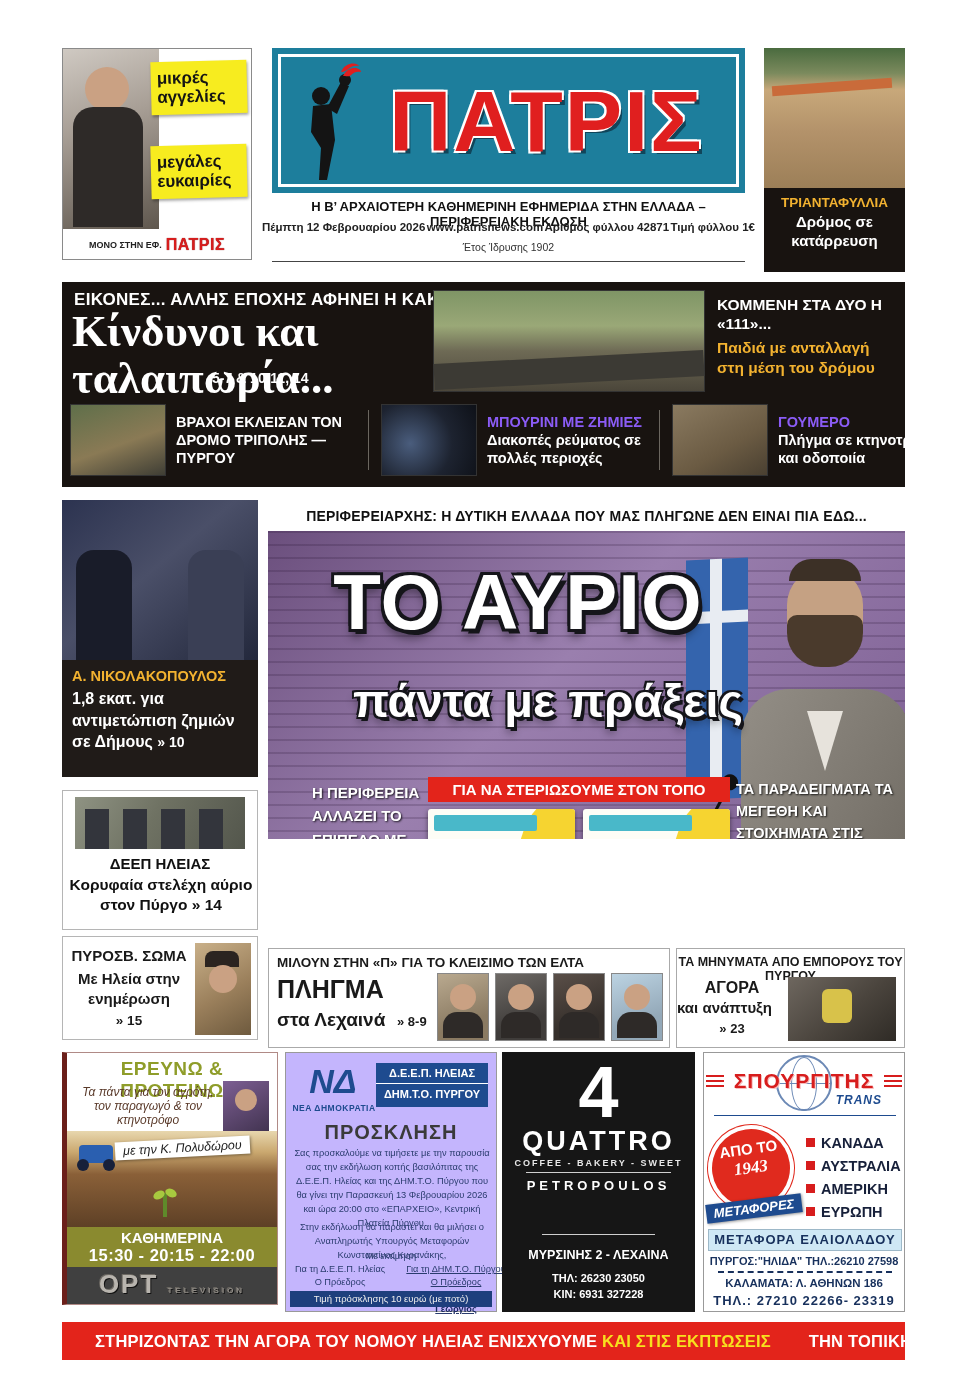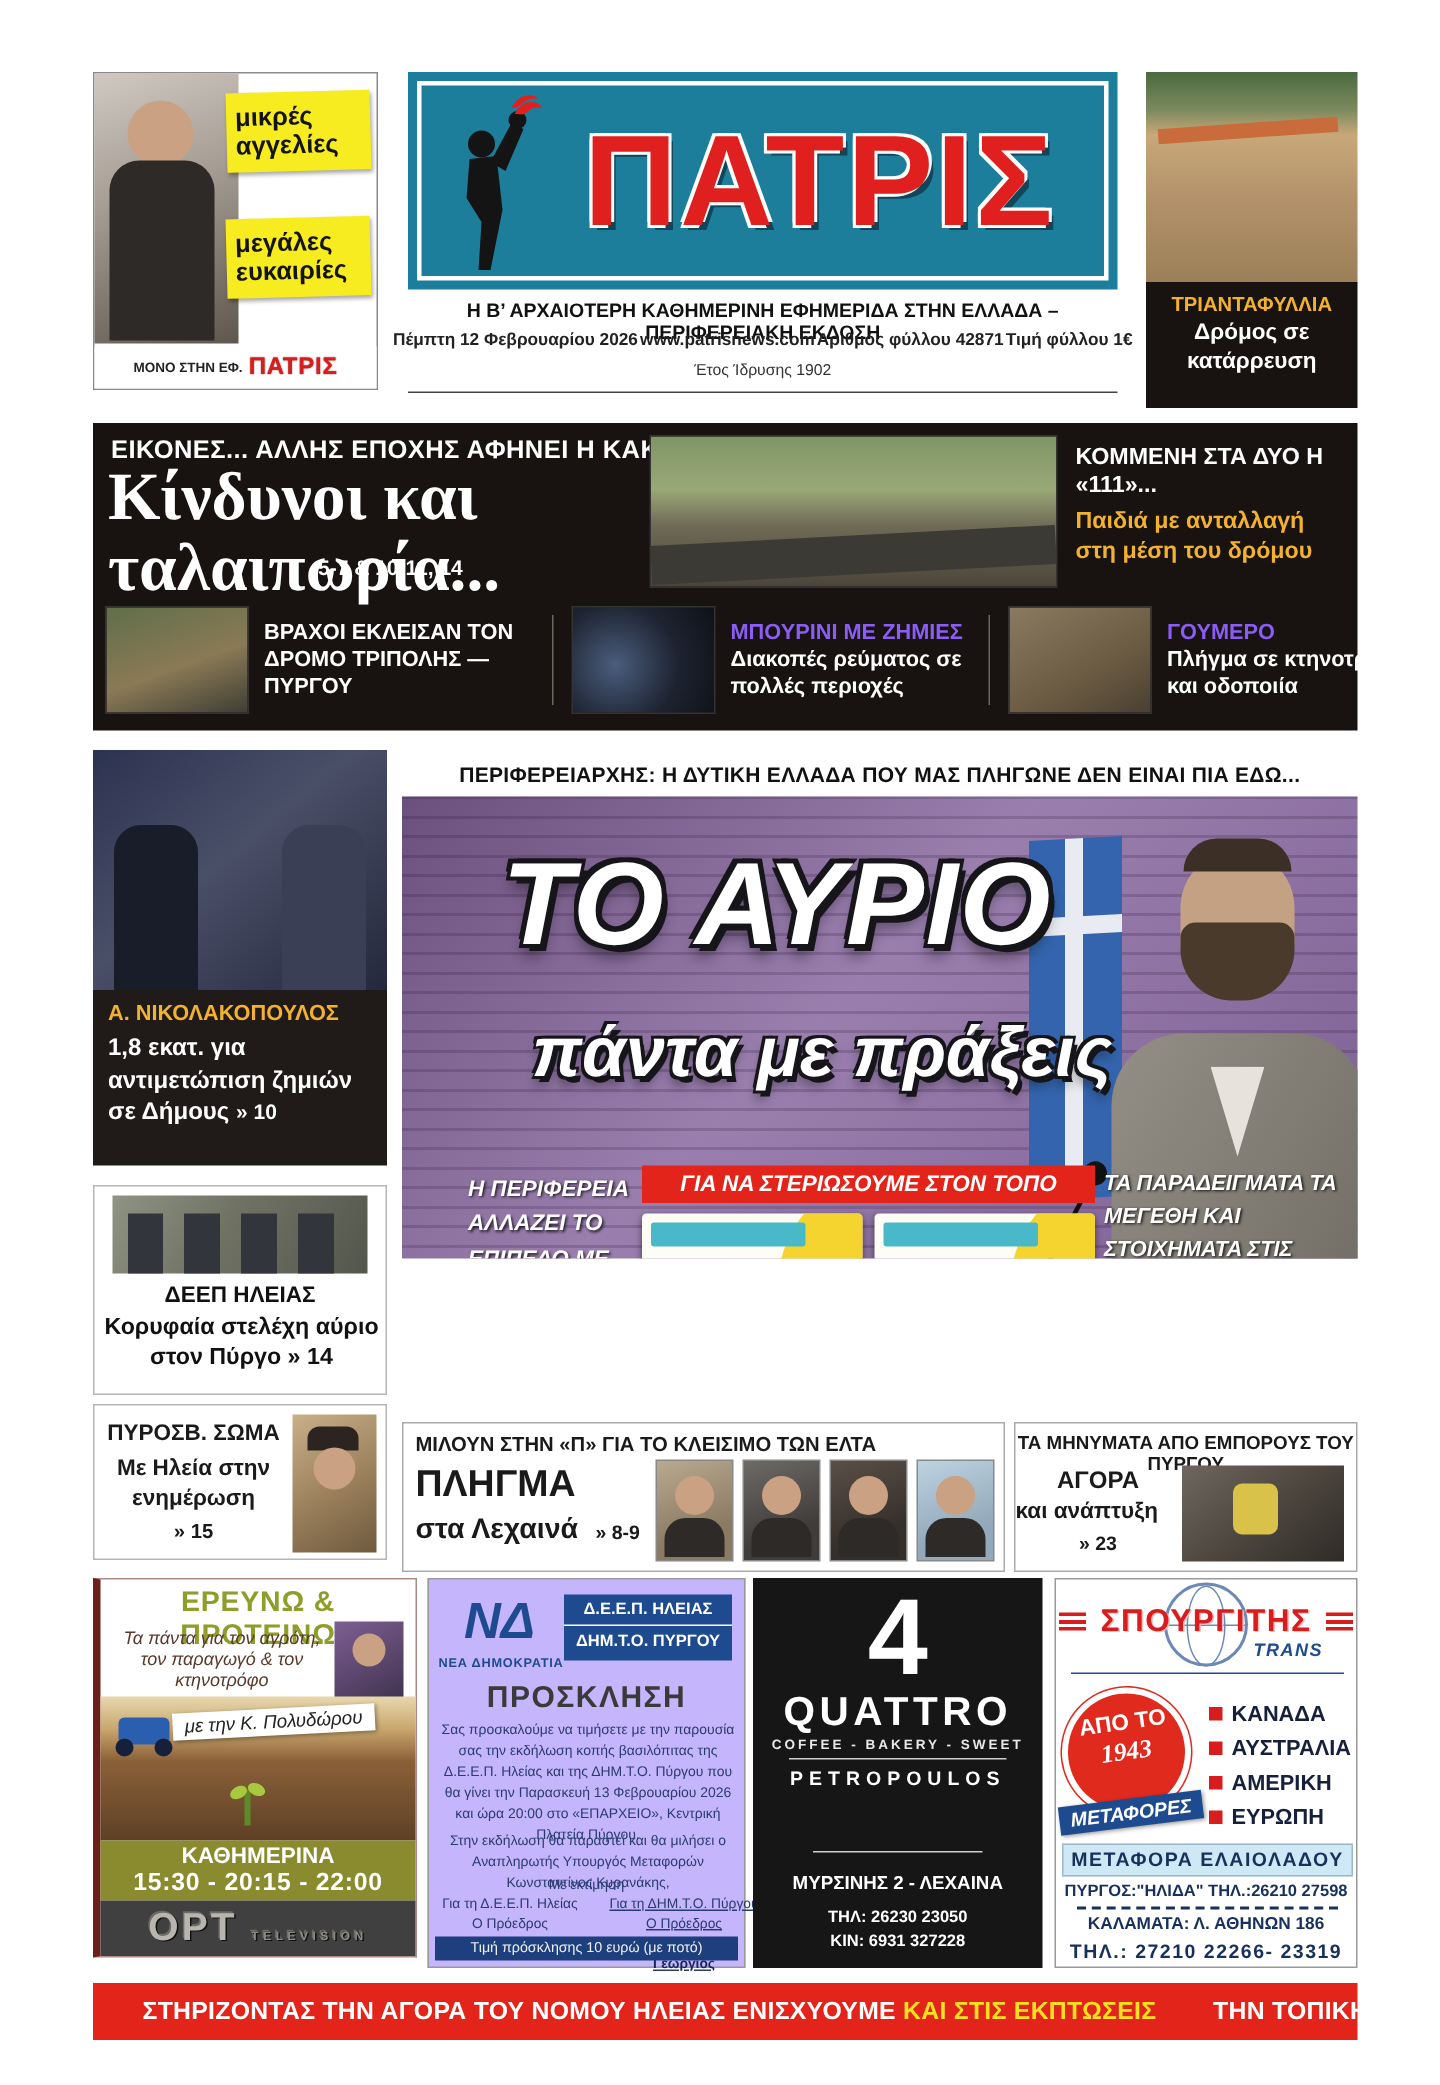--- a/index.html
+++ b/index.html
@@ -86,21 +86,21 @@
   #fire .pg{position:absolute;left:2px;top:76px;width:128px;font-size:13.5px;font-weight:bold;text-align:center;}
   #fire-photo{right:6px;top:6px;width:56px;height:92px;background:linear-gradient(150deg,#c9b089,#9a7f5b 55%,#6e5a3e);}
   #fire-photo:before{content:"";position:absolute;left:10px;top:8px;width:34px;height:16px;border-radius:8px 8px 0 0;background:#2b2420;}
   #fire-photo:after{content:"";position:absolute;left:14px;top:22px;width:28px;height:28px;border-radius:50%;background:#caa183;}
 
   
   #region-strip{left:268px;top:503px;width:637px;height:26px;background:#fff;text-align:center;
       font-size:14px;font-weight:bold;color:#111;line-height:26px;letter-spacing:.2px;}
   #main-photo{left:268px;top:531px;width:637px;height:308px;
       background:repeating-linear-gradient(180deg,rgba(30,10,40,.18) 0 2px,rgba(255,255,255,0) 2px 13px),
-                 linear-gradient(135deg,#6b4f7d 0%,#9a7fae 45%,#7d5f93 100%);overflow:hidden;font-style:italic;}
+                 linear-gradient(135deg,#6b4f7d 0%,#9a7fae 45%,#7d5f93 100%);overflow:hidden;}
   #flag{left:418px;top:28px;width:62px;height:240px;background:#3464ad;transform:skewY(-3deg);}
   #flag:before{content:"";position:absolute;left:24px;top:0;width:12px;height:100%;background:#e8ecf2;}
   #flag:after{content:"";position:absolute;left:0;top:52px;width:100%;height:12px;background:#e8ecf2;}
   #man{right:-6px;top:26px;width:176px;height:382px;}
   #man-suit{position:absolute;left:6px;bottom:0;width:170px;height:250px;border-radius:48px 48px 0 0;
       background:linear-gradient(120deg,#938e86,#7c776f 60%,#6b665e);}
   #man-shirt{position:absolute;left:72px;bottom:168px;width:36px;height:60px;background:#e7e3dc;clip-path:polygon(0 0,100% 0,50% 100%);}
   #man-head{position:absolute;left:52px;top:10px;width:76px;height:92px;border-radius:38px 38px 30px 30px;background:#c5a183;}
   #man-beard{position:absolute;left:52px;top:58px;width:76px;height:52px;border-radius:10px 10px 34px 34px;background:#4a3a2c;}
   #man-hair{position:absolute;left:54px;top:2px;width:72px;height:22px;border-radius:36px 36px 0 0;background:#3c3026;}

